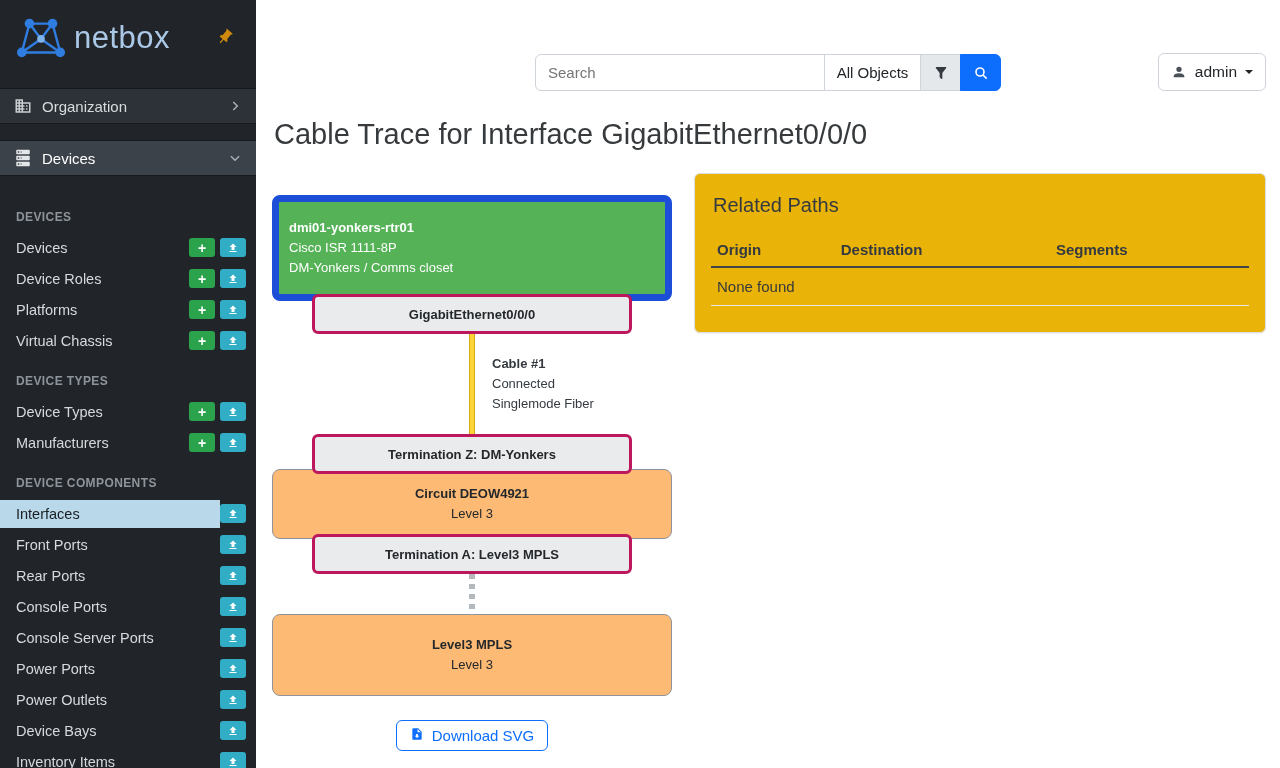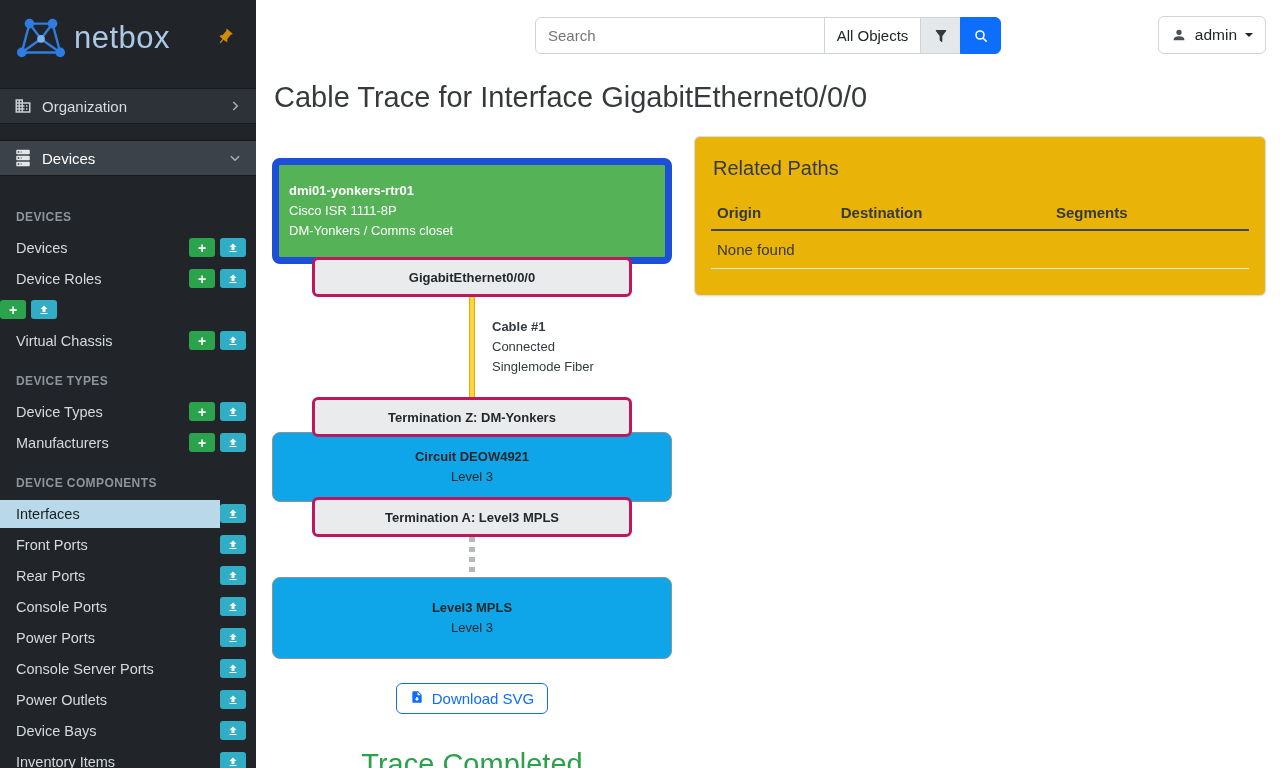--- a/index.html
+++ b/index.html
@@ -22,21 +22,21 @@
   .side-link { flex: 1; color: #d6dadd; font-size: 14.5px; padding: 6px 8px 6px 16px; cursor: pointer; display: block; }
   .side-link.active { background: #b9d8ea; color: #1b1e21; }
   .actions { display: flex; gap: 5px; }
   .mini-btn { width: 26px; height: 19px; border-radius: 3px; border: none; color: #fff; display: flex; align-items: center;
               justify-content: center; cursor: pointer; font-size: 14px; font-weight: 700; line-height: 1; }
   .mini-btn.add { background: #2ba24c; }
   .mini-btn.import { background: #31aec5; }
 
   
   .main { margin-left: 256px; height: 768px; }
-  .topbar { height: 71px; position: relative; background: #fff; }
+  .topbar { height: 71px; position: relative; background: #fff; margin-top: 37px; }
   .search-group { position: absolute; left: 50%; transform: translateX(-50%); top: 17px; display: flex; height: 37px; }
   .search-input { width: 290px; border: 1px solid #ced4da; border-radius: 6px 0 0 6px; padding: 0 12px; font-size: 15px;
                   color: #212529; outline: none; font-family: inherit; }
   .scope-btn { width: 97px; background: #fff; border: 1px solid #ced4da; margin-left: -1px; font-size: 15px; color: #212529;
                cursor: pointer; font-family: inherit; }
   .filter-btn { width: 41px; background: #e4e8eb; border: 1px solid #ced4da; margin-left: -1px; cursor: pointer;
                 display: flex; align-items: center; justify-content: center; }
   .go-btn { width: 41px; background: #0d6efd; border: 1px solid #0d6efd; margin-left: -1px; border-radius: 0 6px 6px 0;
             cursor: pointer; display: flex; align-items: center; justify-content: center; }
   .user-btn { position: absolute; right: 14px; top: 16px; height: 38px; display: flex; align-items: center; gap: 8px;
@@ -57,21 +57,21 @@
   .term-box { width: 320px; height: 40px; background: #e9ebed; border: 3px solid #be185d; border-radius: 6px;
               font-size: 13px; font-weight: 700; color: #25282b; display: flex; align-items: center; justify-content: center;
               position: relative; z-index: 3; cursor: pointer; }
   .term-box.overlap-up { margin-top: -7px; }
   .term-box.overlap5 { margin-top: -5px; }
   .cable-seg { width: 400px; height: 100px; position: relative; z-index: 1; }
   .cable-line { position: absolute; left: 197px; top: 0; width: 6px; height: 100%; background: #ffd43b;
                 border-left: 1px solid #d4ac12; border-right: 1px solid #d4ac12; }
   .cable-info { position: absolute; left: 220px; top: 20px; font-size: 13px; line-height: 20px; color: #343a40; text-align: left; }
   .cable-info .nm { font-weight: 700; cursor: pointer; }
-  .big-box { width: 400px; border-radius: 8px; background: #0ea5e9; border: 1px solid #8f9296; text-align: center;
+  .big-box { width: 400px; border-radius: 8px; background: #fdba74; border: 1px solid #8f9296; text-align: center;
              font-size: 13px; line-height: 20px; color: #25282b; position: relative; z-index: 2; cursor: pointer; }
   .circuit-box { margin-top: -5px; padding: 14px 0; }
   .provider-box { padding: 20px 0; }
   .big-box .nm { font-weight: 700; }
   .dotted { height: 40px; width: 6px; background: repeating-linear-gradient(to bottom, #b4b9bd 0 5px, transparent 5px 10px); }
   .dl-btn { margin-top: 24px; display: inline-flex; align-items: flex-start; gap: 8px; padding: 6px 13px; background: #fff;
             border: 1px solid #0d6efd; color: #0d6efd; border-radius: 6px; font-size: 15px; cursor: pointer; font-family: inherit; }
   .result { margin-top: 34px; font-size: 29px; color: #2aa14a; font-weight: 400; }
 
   
@@ -158,20 +158,21 @@
               </button>
       <button class="mini-btn import">
         <svg width="12" height="12" viewBox="0 0 24 24" fill="#ffffff">
           <path d="M9,16V10H5L12,3L19,10H15V16H9M5,20V18H19V20H5Z"></path>
         </svg>
       </button>
     </span>
   </div>
 
   <div class="side-item">
+    <a class="side-link">Platforms</a>
     <span class="actions">
       <button class="mini-btn add">
                 <span>+</span>
               </button>
       <button class="mini-btn import">
         <svg width="12" height="12" viewBox="0 0 24 24" fill="#ffffff">
           <path d="M9,16V10H5L12,3L19,10H15V16H9M5,20V18H19V20H5Z"></path>
         </svg>
       </button>
     </span>
@@ -271,33 +272,33 @@
 
       <button class="mini-btn import">
         <svg width="12" height="12" viewBox="0 0 24 24" fill="#ffffff">
           <path d="M9,16V10H5L12,3L19,10H15V16H9M5,20V18H19V20H5Z"></path>
         </svg>
       </button>
     </span>
   </div>
 
   <div class="side-item">
+    <a class="side-link">Console Server Ports</a>
+    <span class="actions">
+
+      <button class="mini-btn import">
+        <svg width="12" height="12" viewBox="0 0 24 24" fill="#ffffff">
+          <path d="M9,16V10H5L12,3L19,10H15V16H9M5,20V18H19V20H5Z"></path>
+        </svg>
+      </button>
+    </span>
+  </div>
+
+  <div class="side-item">
     <a class="side-link">Power Ports</a>
-    <span class="actions">
-
-      <button class="mini-btn import">
-        <svg width="12" height="12" viewBox="0 0 24 24" fill="#ffffff">
-          <path d="M9,16V10H5L12,3L19,10H15V16H9M5,20V18H19V20H5Z"></path>
-        </svg>
-      </button>
-    </span>
-  </div>
-
-  <div class="side-item">
-    <a class="side-link">Console Server Ports</a>
     <span class="actions">
 
       <button class="mini-btn import">
         <svg width="12" height="12" viewBox="0 0 24 24" fill="#ffffff">
           <path d="M9,16V10H5L12,3L19,10H15V16H9M5,20V18H19V20H5Z"></path>
         </svg>
       </button>
     </span>
   </div>
 

